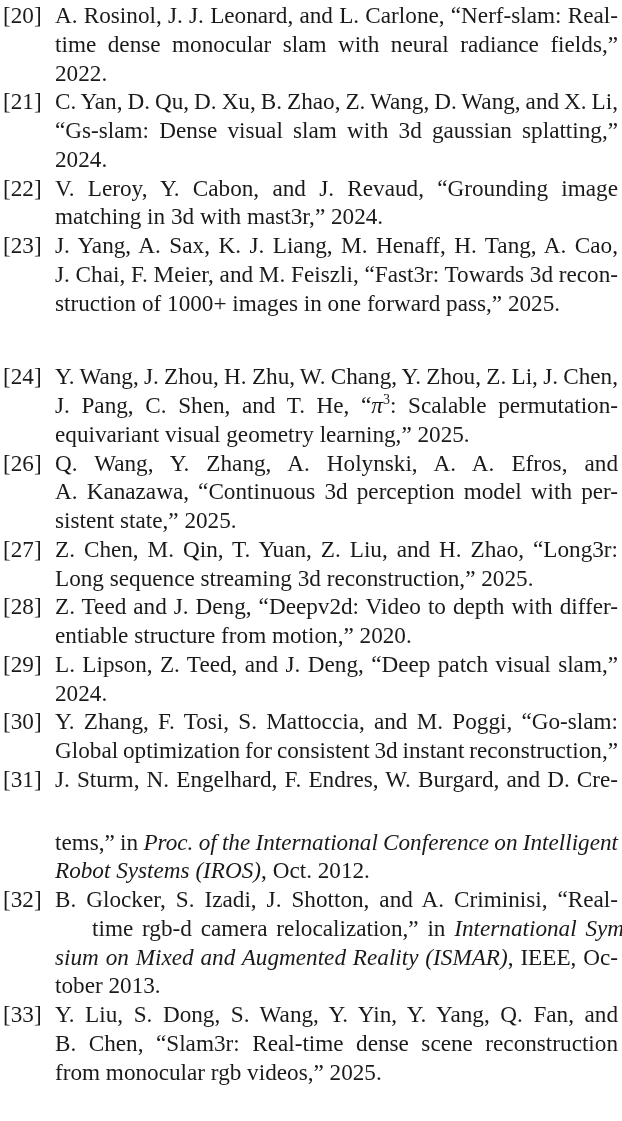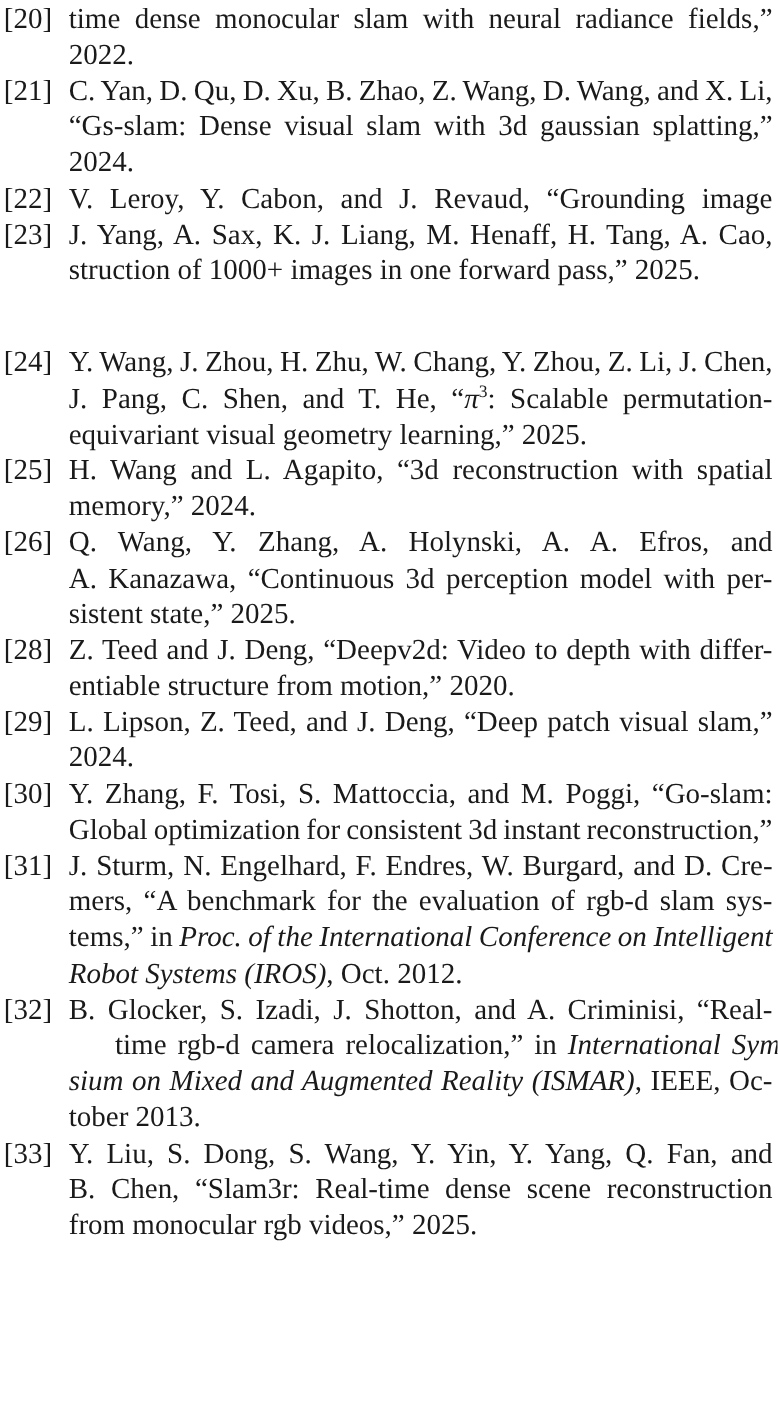--- a/index.html
+++ b/index.html
@@ -51,75 +51,77 @@
     .line span { white-space: pre; }
     .it { font-style: italic; }
     sup { font-size: 14px; line-height: 0; vertical-align: super; }
   </style>
 </head>
 <body>
 
 <div class="refs" id="refs">
     <div class="ref">
       <span class="ref-num">[20]</span>
+      <span class="line" style="display: block; width: auto; word-spacing: 0.45px;"><span>A. Rosinol, J. J. Leonard, and L. Carlone, “Nerf-slam: Real-</span></span>
       <span class="line" style="display: block; width: auto; word-spacing: 5.74px;"><span>time dense monocular slam with neural radiance fields,”</span></span>
       <span class="line last"><span>2022.</span></span>
     </div>
     <div class="ref">
       <span class="ref-num">[21]</span>
       <span class="line" style="display: block; width: auto; word-spacing: -0.82px;"><span>C. Yan, D. Qu, D. Xu, B. Zhao, Z. Wang, D. Wang, and X. Li,</span></span>
       <span class="line" style="display: block; width: auto; word-spacing: 4.44px;"><span>“Gs-slam: Dense visual slam with 3d gaussian splatting,”</span></span>
       <span class="line last"><span>2024.</span></span>
     </div>
     <div class="ref">
       <span class="ref-num">[22]</span>
       <span class="line" style="display: block; width: auto; word-spacing: 7.5px;"><span>V. Leroy, Y. Cabon, and J. Revaud, “Grounding image</span></span>
+      <span class="line last"><span>matching in 3d with mast3r,” 2024.</span></span>
     </div>
     <div class="ref">
       <span class="ref-num">[23]</span>
       <span class="line" style="display: block; width: auto; word-spacing: 2.68px;"><span>J. Yang, A. Sax, K. J. Liang, M. Henaff, H. Tang, A. Cao,</span></span>
+      <span class="line" style="display: block; width: auto; word-spacing: -0.02px;"><span>J. Chai, F. Meier, and M. Feiszli, “Fast3r: Towards 3d recon-</span></span>
       <span class="line last"><span>struction of 1000+ images in one forward pass,” 2025.</span></span>
     </div>
     <div class="ref">
       <span class="ref-num">[24]</span>
       <span class="line" style="display: block; width: auto; word-spacing: -0.53px; margin-top: 45px;"><span>Y. Wang, J. Zhou, H. Zhu, W. Chang, Y. Zhou, Z. Li, J. Chen,</span></span>
       <span class="line" style="display: block; width: auto; word-spacing: 5.84px;"><span>J. Pang, C. Shen, and T. He, “</span><span class="it">π</span><sup>3</sup><span>: Scalable permutation-</span></span>
       <span class="line last"><span>equivariant visual geometry learning,” 2025.</span></span>
     </div>
     <div class="ref">
-      <span class="ref-num">[25]</span>
-      <span class="line" style="display: block; width: auto; word-spacing: 5.06px;"><span>H. Wang and L. Agapito, “3d reconstruction with spatial</span></span>
-      <span class="line last"><span>memory,” 2024.</span></span>
-    </div>
-    <div class="ref">
       <span class="ref-num">[26]</span>
       <span class="line" style="display: block; width: auto; word-spacing: 11.28px;"><span>Q. Wang, Y. Zhang, A. Holynski, A. A. Efros, and</span></span>
       <span class="line" style="display: block; width: auto; word-spacing: 3.32px;"><span>A. Kanazawa, “Continuous 3d perception model with per-</span></span>
       <span class="line last"><span>sistent state,” 2025.</span></span>
+    </div>
+    <div class="ref">
+      <span class="ref-num">[27]</span>
+      <span class="line" style="display: block; width: auto; word-spacing: 3.15px;"><span>Z. Chen, M. Qin, T. Yuan, Z. Liu, and H. Zhao, “Long3r:</span></span>
+      <span class="line last"><span>Long sequence streaming 3d reconstruction,” 2025.</span></span>
     </div>
     <div class="ref">
       <span class="ref-num">[28]</span>
       <span class="line" style="display: block; width: auto; word-spacing: 1.2px;"><span>Z. Teed and J. Deng, “Deepv2d: Video to depth with differ-</span></span>
       <span class="line last"><span>entiable structure from motion,” 2020.</span></span>
     </div>
     <div class="ref">
       <span class="ref-num">[29]</span>
       <span class="line" style="display: block; width: auto; word-spacing: 1.58px;"><span>L. Lipson, Z. Teed, and J. Deng, “Deep patch visual slam,”</span></span>
       <span class="line last"><span>2024.</span></span>
     </div>
     <div class="ref">
       <span class="ref-num">[30]</span>
       <span class="line" style="display: block; width: auto; word-spacing: 3.43px;"><span>Y. Zhang, F. Tosi, S. Mattoccia, and M. Poggi, “Go-slam:</span></span>
       <span class="line" style="display: block; width: auto; word-spacing: -0.94px;"><span>Global optimization for consistent 3d instant reconstruction,”</span></span>
     </div>
     <div class="ref">
       <span class="ref-num">[31]</span>
       <span class="line" style="display: block; width: auto; word-spacing: 1.34px; font-family: Liberation Serif, serif;"><span>J. Sturm, N. Engelhard, F. Endres, W. Burgard, and D. Cre-</span></span>
-      <span class="line" style="display: block; width: auto; word-spacing: 3.22px;"><span>mers, “A benchmark for the evaluation of rgb-d slam sys-</span></span>
-      <span class="line" style="display: block; width: auto; word-spacing: -0.57px;"><span>tems,” in </span><span class="it">Proc. of the International Conference on Intelligent</span></span>
+      <span class="line" style="display: block; width: auto; word-spacing: -0.57px; margin-top: 34px;"><span>tems,” in </span><span class="it">Proc. of the International Conference on Intelligent</span></span>
       <span class="line last"><span class="it">Robot Systems (IROS)</span><span>, Oct. 2012.</span></span>
     </div>
     <div class="ref">
       <span class="ref-num">[32]</span>
       <span class="line" style="display: block; width: auto; word-spacing: 4.19px;"><span>B. Glocker, S. Izadi, J. Shotton, and A. Criminisi, “Real-</span></span>
       <span class="line" style="display: block; width: auto; word-spacing: 3.01px; margin-left: 37px;"><span>time rgb-d camera relocalization,” in </span><span class="it">International Sympo-</span></span>
       <span class="line" style="display: block; width: auto; word-spacing: 1.05px;"><span class="it">sium on Mixed and Augmented Reality (ISMAR)</span><span>, IEEE, Oc-</span></span>
       <span class="line last"><span>tober 2013.</span></span>
     </div>
     <div class="ref">

